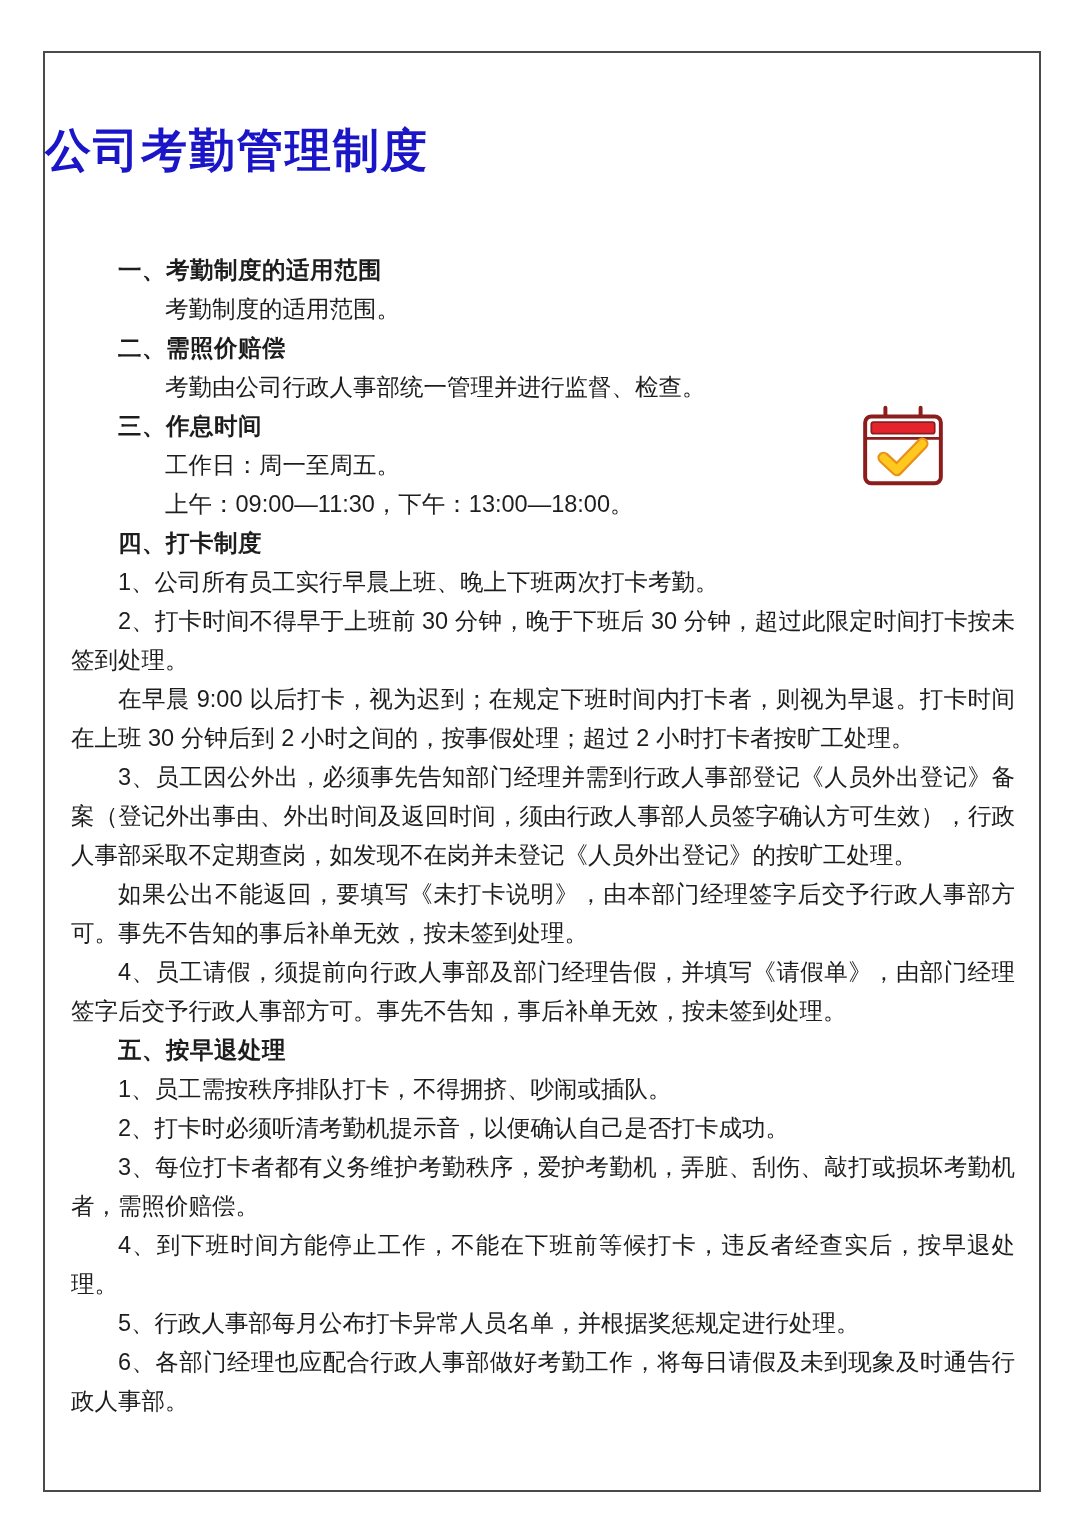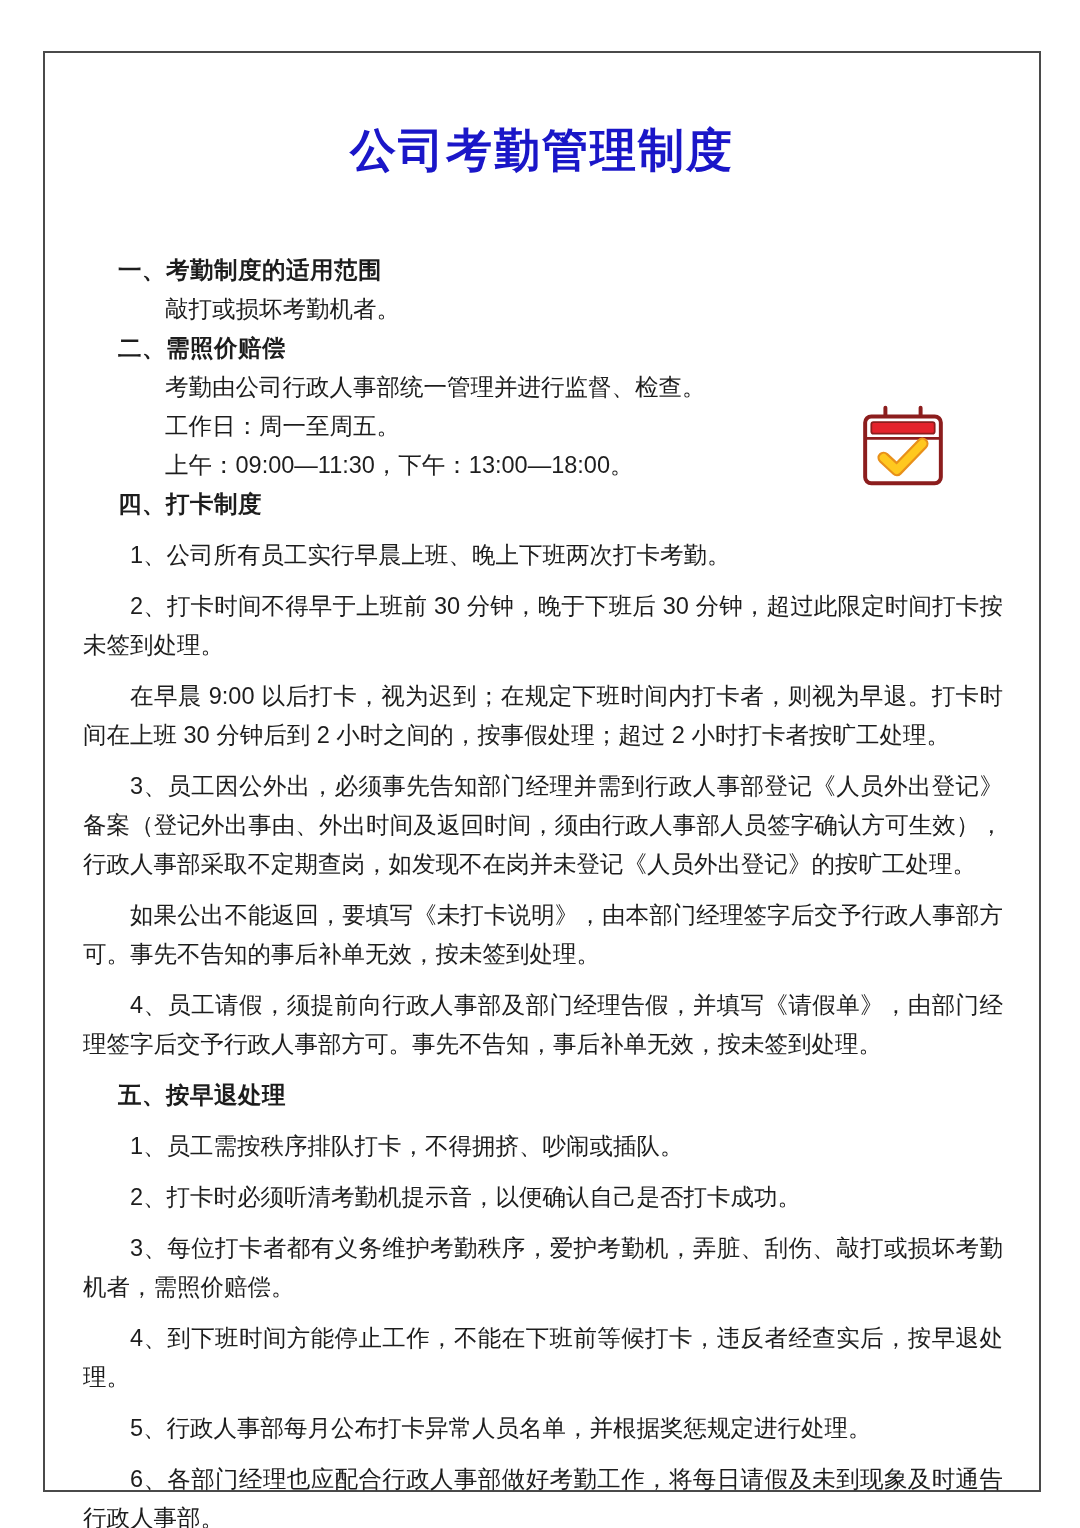--- a/index.html
+++ b/index.html
@@ -20,21 +20,20 @@
     left: 43px;
     top: 51px;
     width: 998px;
     height: 1441px;
     border: 2px solid #4a4a4a;
     box-sizing: border-box;
     background: #ffffff;
   }
 
   .doc-title {
-    text-align: center;
     color: #1a16c8;
     font-size: 46px;
     font-weight: 700;
     letter-spacing: 2px;
     margin-top: 72px;
     line-height: 1.1;
     font-family: "Liberation Sans", "DejaVu Sans", sans-serif;
   }
 
   .content {
@@ -60,21 +59,21 @@
     text-indent: 2em;
     letter-spacing: 0.5px;
   }
 
   .subline {
     margin: 0;
     text-indent: 4em;
   }
 
   .item {
-    margin: 12px;
+    margin: 0;
     text-align: justify;
     text-justify: inter-ideograph;
     text-indent: 2em;
   }
 
   
   #calendar-icon {
     position: absolute;
     left: 814px;
     top: 352px;
@@ -103,25 +102,26 @@
 
       <path d="M 28 60 L 43 74 L 72 44" fill="none" stroke="#e8901a" stroke-width="14" stroke-linecap="round" stroke-linejoin="round"></path>
       <path d="M 28 60 L 43 74 L 72 44" fill="none" stroke="#ffc81f" stroke-width="9" stroke-linecap="round" stroke-linejoin="round"></path>
     </svg>
   </div>
 
   <div class="content">
 
 
     <p class="heading">一、考勤制度的适用范围</p>
-    <p class="subline">敲打或损坏考勤机者。</p>
+    <p class="subline">考勤制度的适用范围。</p>
 
     <p class="heading">二、需照价赔偿</p>
     <p class="subline">考勤由公司行政人事部统一管理并进行监督、检查。</p>
 
+    <p class="heading">三、作息时间</p>
     <p class="subline">工作日：周一至周五。</p>
     <p class="subline">上午：09:00—11:30，下午：13:00—18:00。</p>
 
     <p class="heading">四、打卡制度</p>
     <p class="item">1、公司所有员工实行早晨上班、晚上下班两次打卡考勤。</p>
     <p class="item">2、打卡时间不得早于上班前 30 分钟，晚于下班后 30 分钟，超过此限定时间打卡按未签到处理。</p>
     <p class="item">在早晨 9:00 以后打卡，视为迟到；在规定下班时间内打卡者，则视为早退。打卡时间在上班 30 分钟后到 2 小时之间的，按事假处理；超过 2 小时打卡者按旷工处理。</p>
     <p class="item">3、员工因公外出，必须事先告知部门经理并需到行政人事部登记《人员外出登记》备案（登记外出事由、外出时间及返回时间，须由行政人事部人员签字确认方可生效），行政人事部采取不定期查岗，如发现不在岗并未登记《人员外出登记》的按旷工处理。</p>
     <p class="item">如果公出不能返回，要填写《未打卡说明》，由本部门经理签字后交予行政人事部方可。事先不告知的事后补单无效，按未签到处理。</p>
     <p class="item">4、员工请假，须提前向行政人事部及部门经理告假，并填写《请假单》，由部门经理签字后交予行政人事部方可。事先不告知，事后补单无效，按未签到处理。</p>

